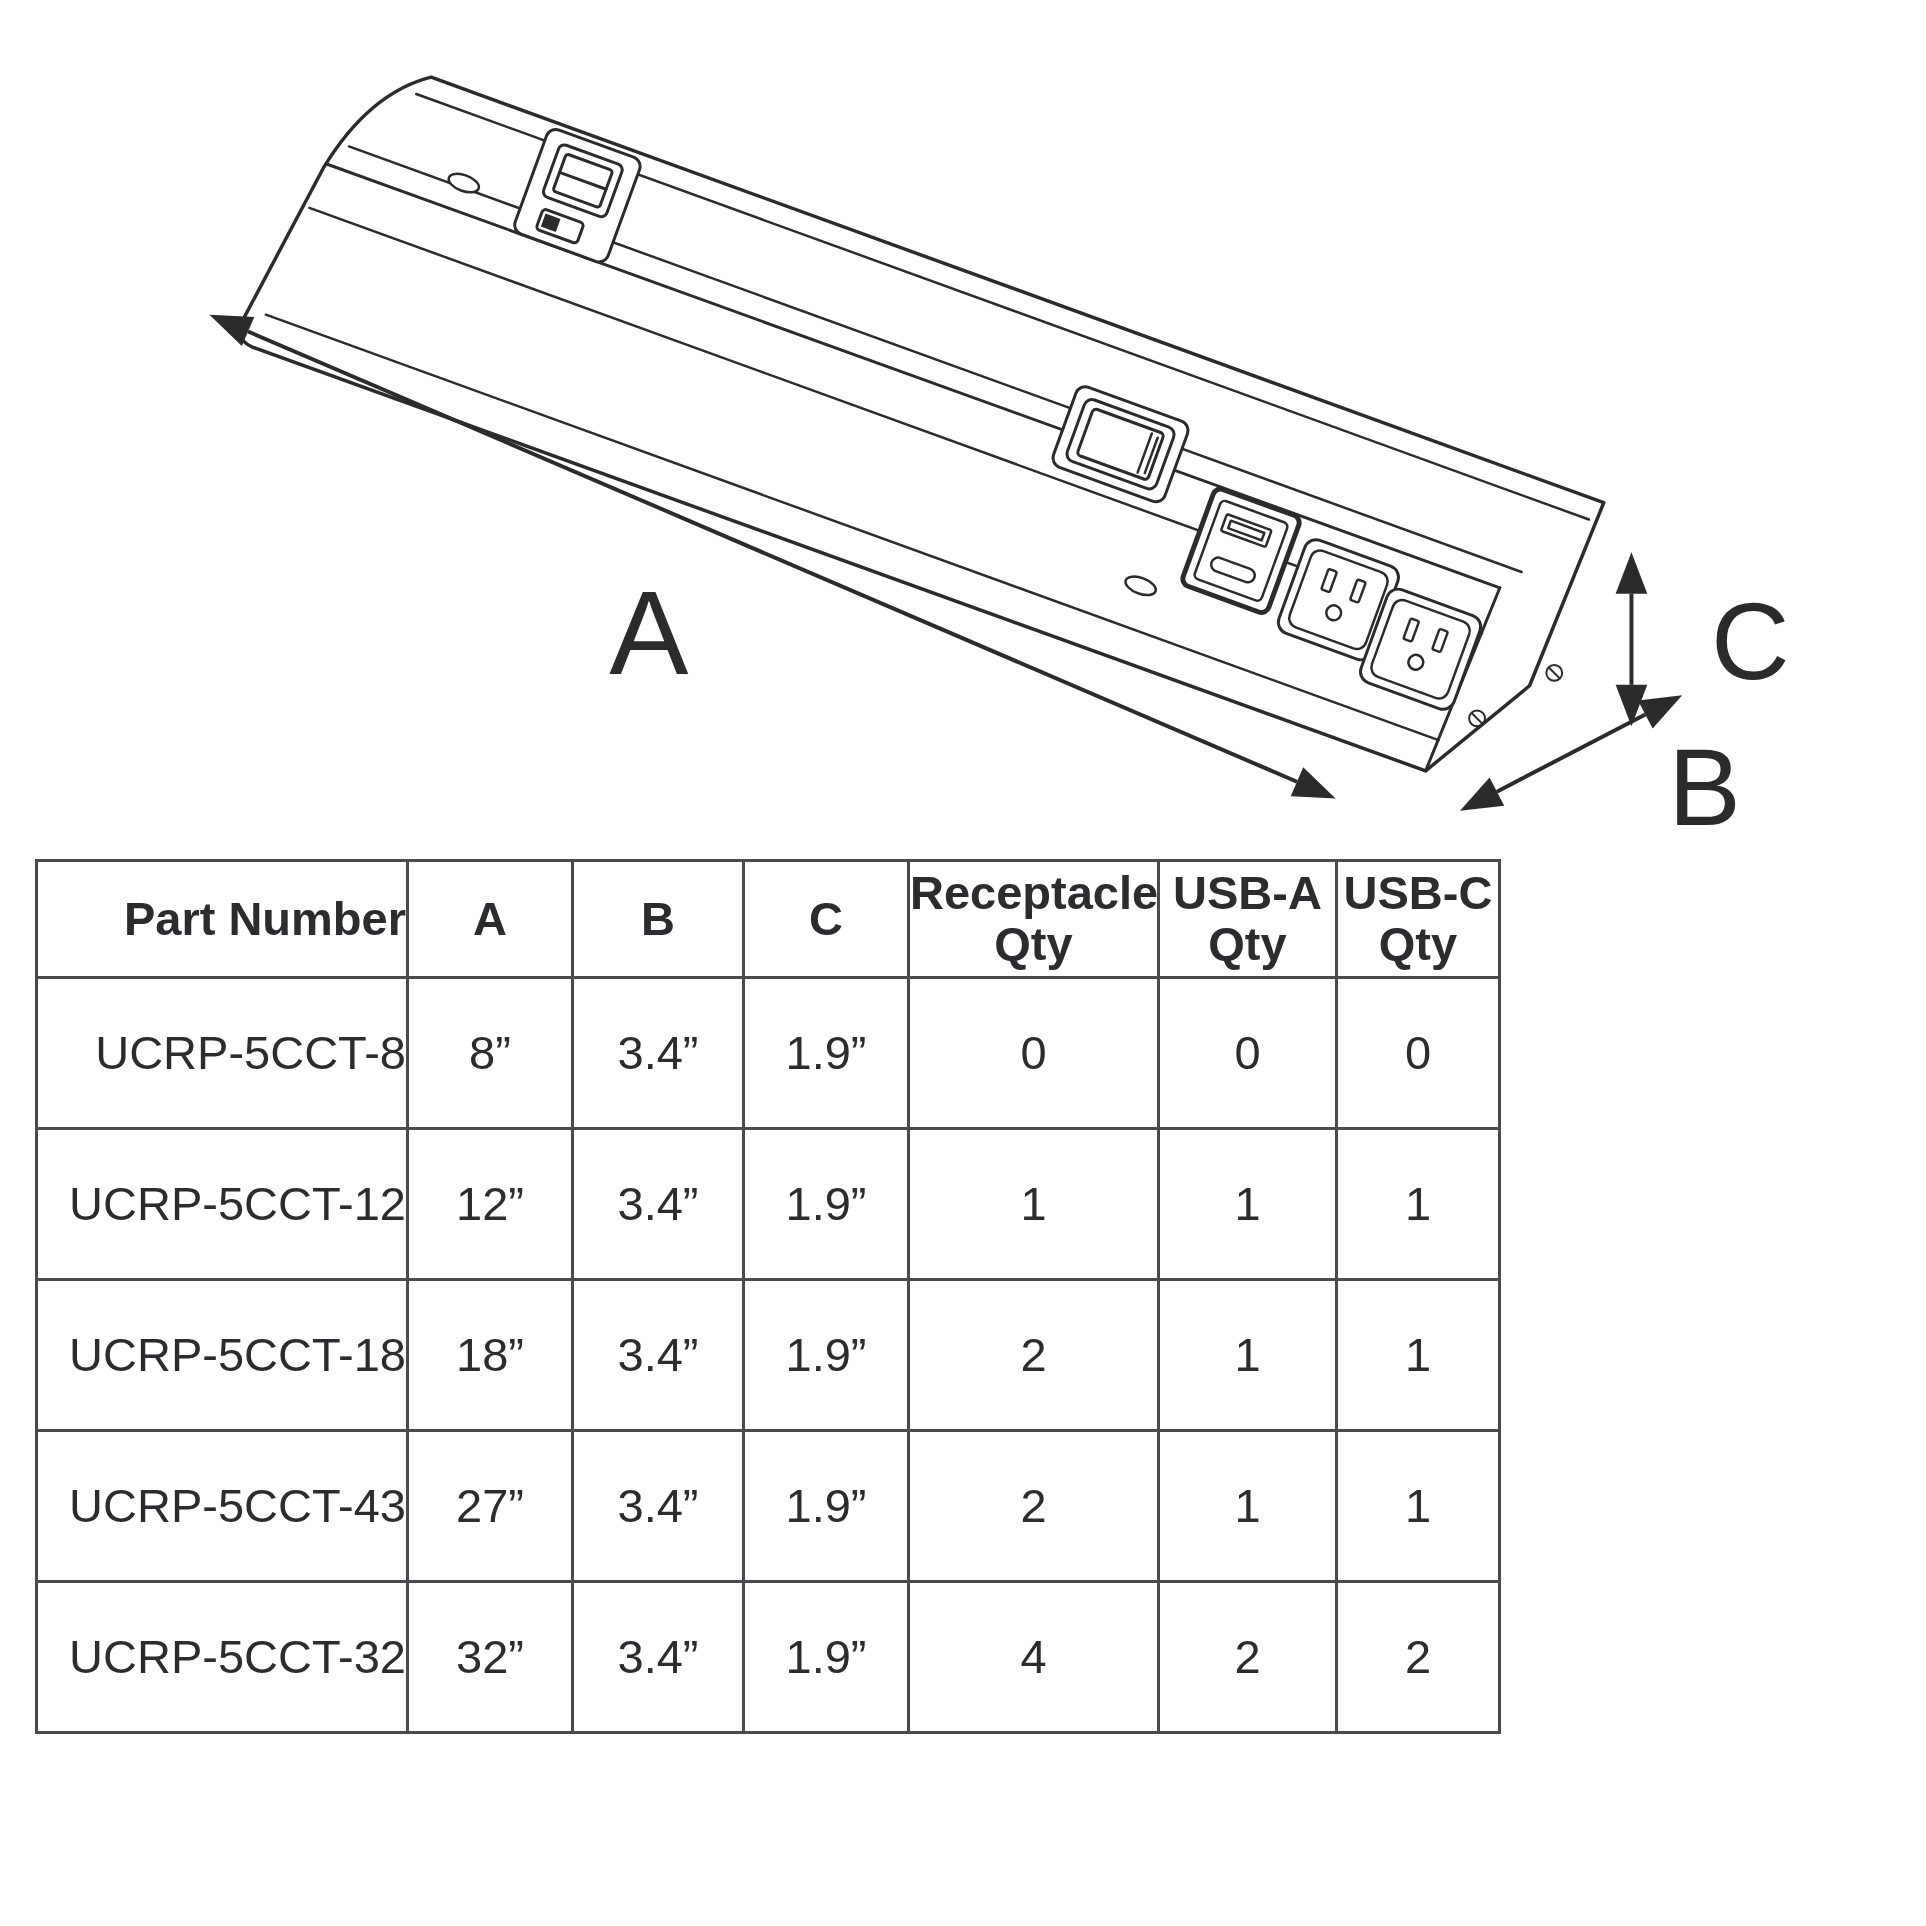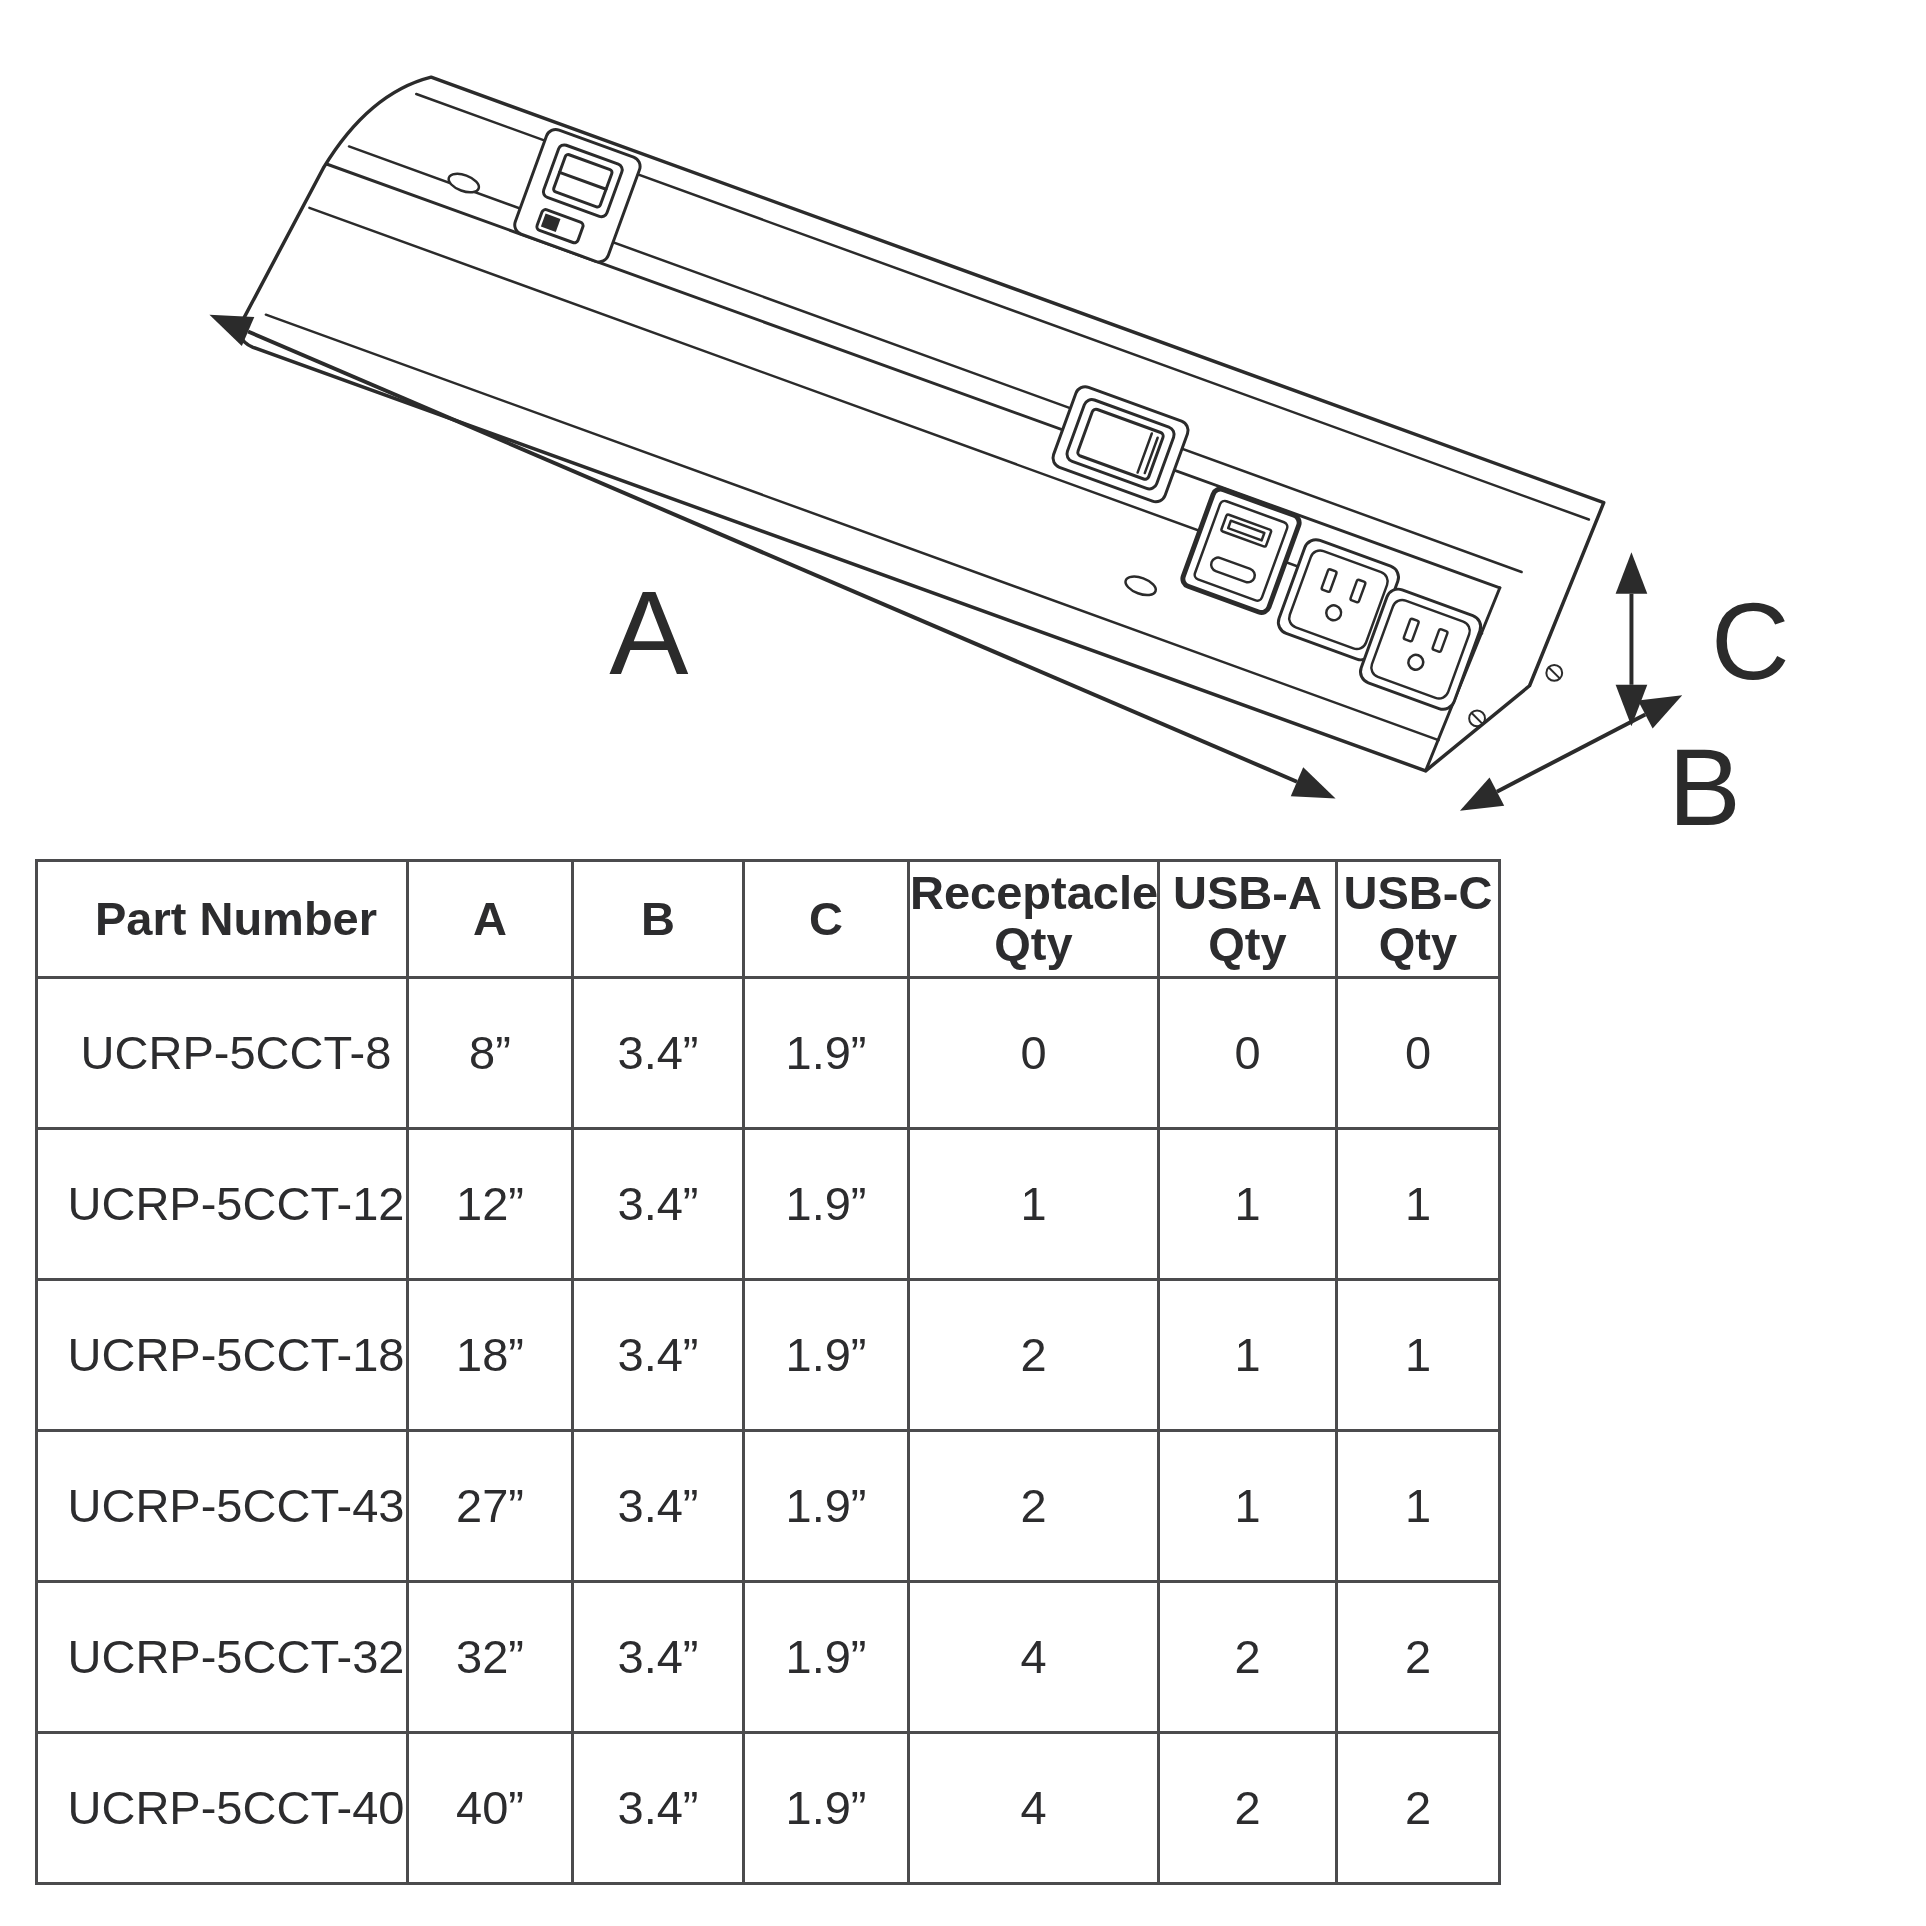--- a/index.html
+++ b/index.html
@@ -13,21 +13,21 @@
     position:absolute;left:35px;top:859px;width:1465px;
     border-collapse:collapse;table-layout:fixed;
   }
   table.spec th, table.spec td{
     border:3px solid #4b4b4d;text-align:center;vertical-align:middle;
     font-size:47px;line-height:1.08;padding:0;
   }
   table.spec th{font-weight:bold;white-space:pre-line;}
   table.spec thead tr{height:117px;}
   table.spec tbody tr{height:151px;margin-left:10px;}
-  table.spec .pn{text-align:center;padding-left:28px;}
+  table.spec .pn{text-align:right;padding-left:28px;}
 </style>
 </head>
 <body>
 
 <svg class="drawing" width="1927" height="853" viewBox="0 0 1946 862">
 
   <g fill="none" stroke="#2b2b2b" stroke-linejoin="round" stroke-linecap="round">
 
     <path stroke-width="3.5" d="M435,78 L1620,508 L1545,693 L1440,779 L255,351 Q234,342 246,321 L326,170 Q372,94 435,78 Z"></path>
 
@@ -183,24 +183,15 @@
     </tr>
     <tr>
       <td class="pn">UCRP-5CCT-32</td>
       <td>32”</td>
       <td>3.4”</td>
       <td>1.9”</td>
       <td>4</td>
       <td>2</td>
       <td>2</td>
     </tr>
-    <tr>
-      <td class="pn">UCRP-5CCT-40</td>
-      <td>40”</td>
-      <td>3.4”</td>
-      <td>1.9”</td>
-      <td>4</td>
-      <td>2</td>
-      <td>2</td>
-    </tr>
   </tbody>
 </table>
 
 
 </body></html>

